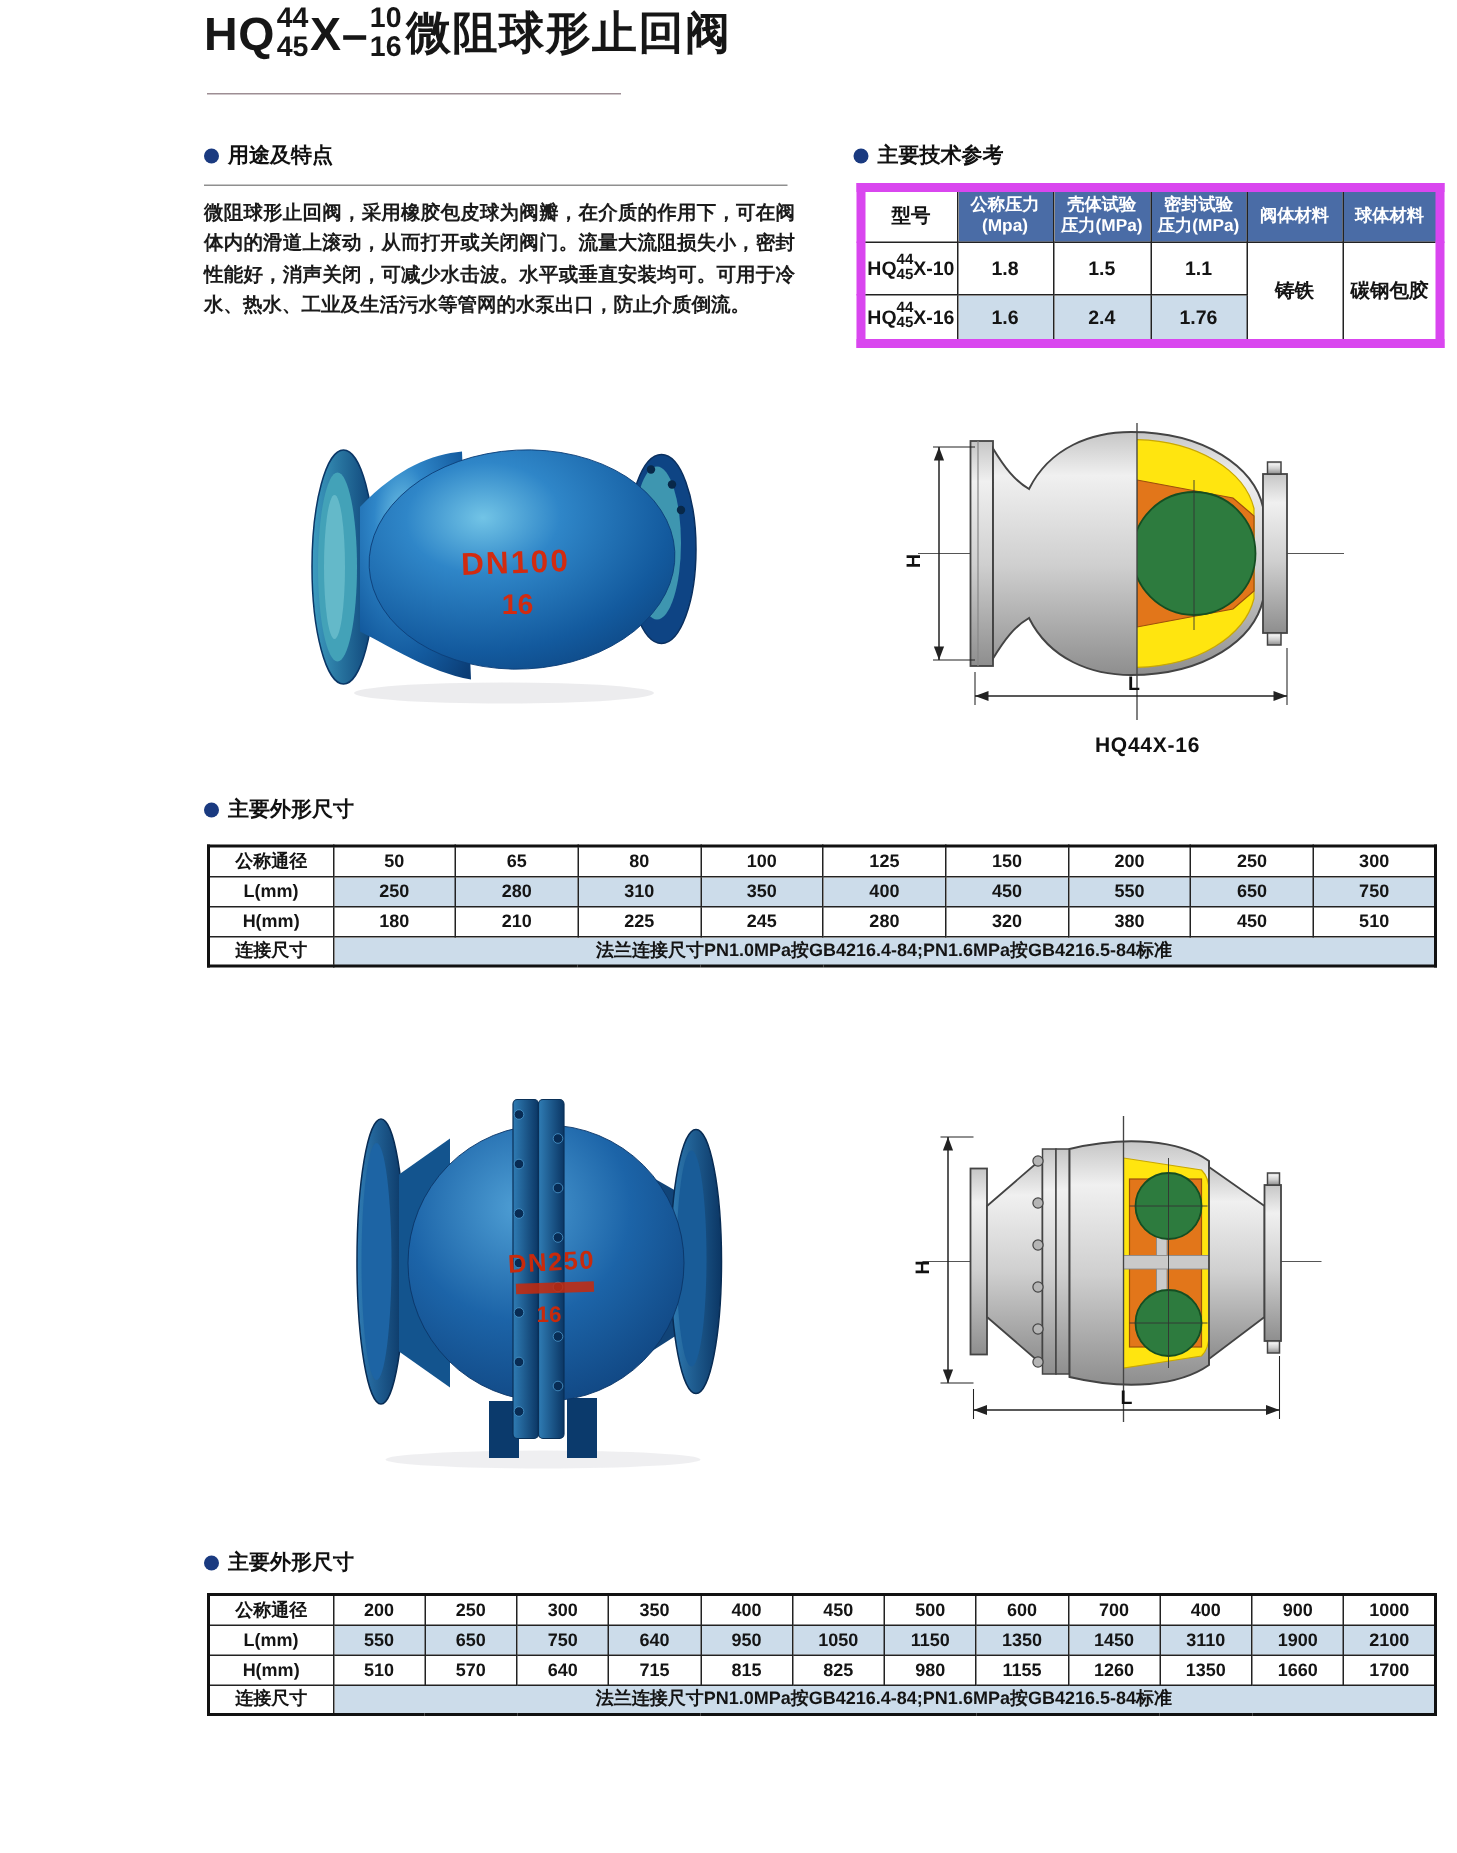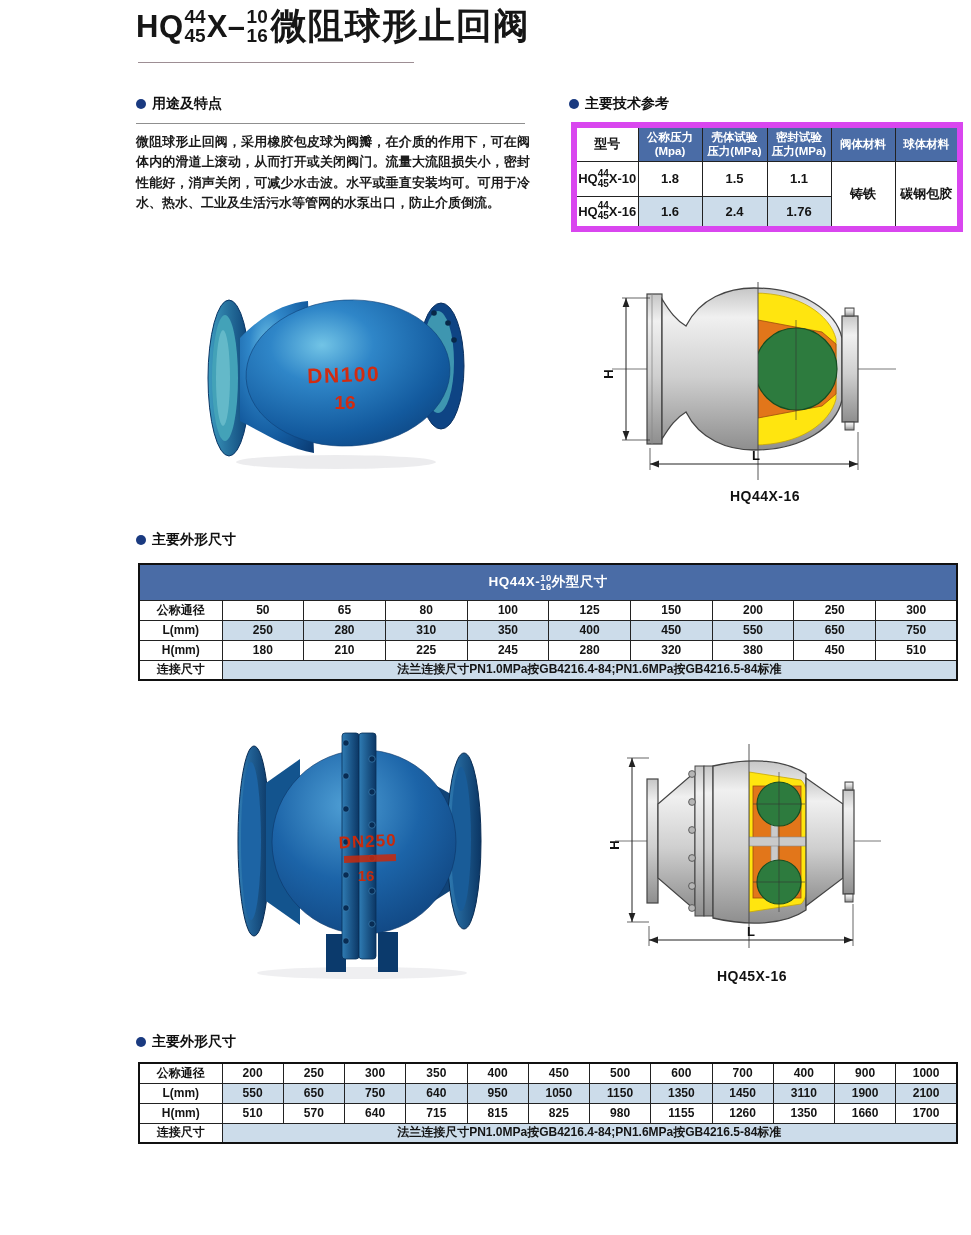--- a/index.html
+++ b/index.html
@@ -7,21 +7,21 @@
   .page {
     position:relative; width:971px; height:1235px; background:#fff;
     font-family:"Liberation Sans","DejaVu Sans",sans-serif; color:#141414; overflow:hidden;margin-left:48px;
   }
   .abs { position:absolute; }
   svg { font-family:"Liberation Sans","DejaVu Sans",sans-serif; display:block; }
 
   
   .title { left:88px; top:2px; display:flex; align-items:center; font-weight:bold; color:#161616; }
   .title .big { font-size:31px; letter-spacing:0.5px; }
-  .title .cn  { font-size:36px; letter-spacing:1px; margin-left:2px; }
+  .title .cn  { font-size:30px; letter-spacing:1px; margin-left:2px; }
   .stack { display:inline-flex; flex-direction:column; text-align:center; line-height:0.98; font-size:19px; padding:0 1px; }
   .title-rule { left:90px; top:62px; width:276px; height:1px; background:#9d8e94; }
 
   
   .sec { display:flex; align-items:center; gap:6px; font-size:14px; font-weight:bold; color:#111; }
   .dot { width:10px; height:10px; border-radius:50%; background:#1a3a80; flex:0 0 auto; }
   .sec-rule { height:1px; background:#8f8f8f; }
 
   
   .para {
@@ -229,28 +229,20 @@
     <span class="dot"></span>
     <span>主要外形尺寸</span>
   </div>
 
   <table class="abs dim-table" style="left:90px;top:563px">
     <colgroup>
         <col style="width:83px">
         <col span="9" style="width:81.7px">
       </colgroup>
     <tbody>
-        <tr>
-      <td class="tbar" colspan="10">
-        <span>HQ44X-</span><span class="tstack">
-              <span>10</span>
-              <span>16</span>
-            </span><span>外型尺寸</span>
-      </td>
-    </tr>
     <tr>
       <td class="lab">公称通径</td>
       <td>50</td>
           <td>65</td>
           <td>80</td>
           <td>100</td>
           <td>125</td>
           <td>150</td>
           <td>200</td>
           <td>250</td>
@@ -379,21 +371,20 @@
     <polygon points="31,16 27.6,25 34.4,25" fill="#222"></polygon>
     <polygon points="31,180 27.6,171 34.4,171" fill="#222"></polygon>
     <text x="18" y="103" text-anchor="middle" font-size="13" font-weight="bold" fill="#111" transform="rotate(-90 18 103)">H</text>
     <line x1="48" y1="198" x2="252" y2="198" stroke="#222" stroke-width="1"></line>
     <line x1="48" y1="184" x2="48" y2="204" stroke="#222" stroke-width="0.7"></line>
     <line x1="252" y1="162" x2="252" y2="204" stroke="#222" stroke-width="0.7"></line>
     <polygon points="48,198 57,194.6 57,201.4" fill="#222"></polygon>
     <polygon points="252,198 243,194.6 243,201.4" fill="#222"></polygon>
     <text x="150" y="194" text-anchor="middle" font-size="13" font-weight="bold" fill="#111">L</text>
   </svg>
-  <div class="abs caption" style="left:553px;top:968px;width:302px">HQ45X-16</div>
 
   <div class="abs sec" style="left:88px;top:1033px">
     <span class="dot"></span>
     <span>主要外形尺寸</span>
   </div>
 
   <table class="abs dim-table" style="left:90px;top:1062px">
     <colgroup>
         <col style="width:83px">
         <col span="12" style="width:61.25px">

